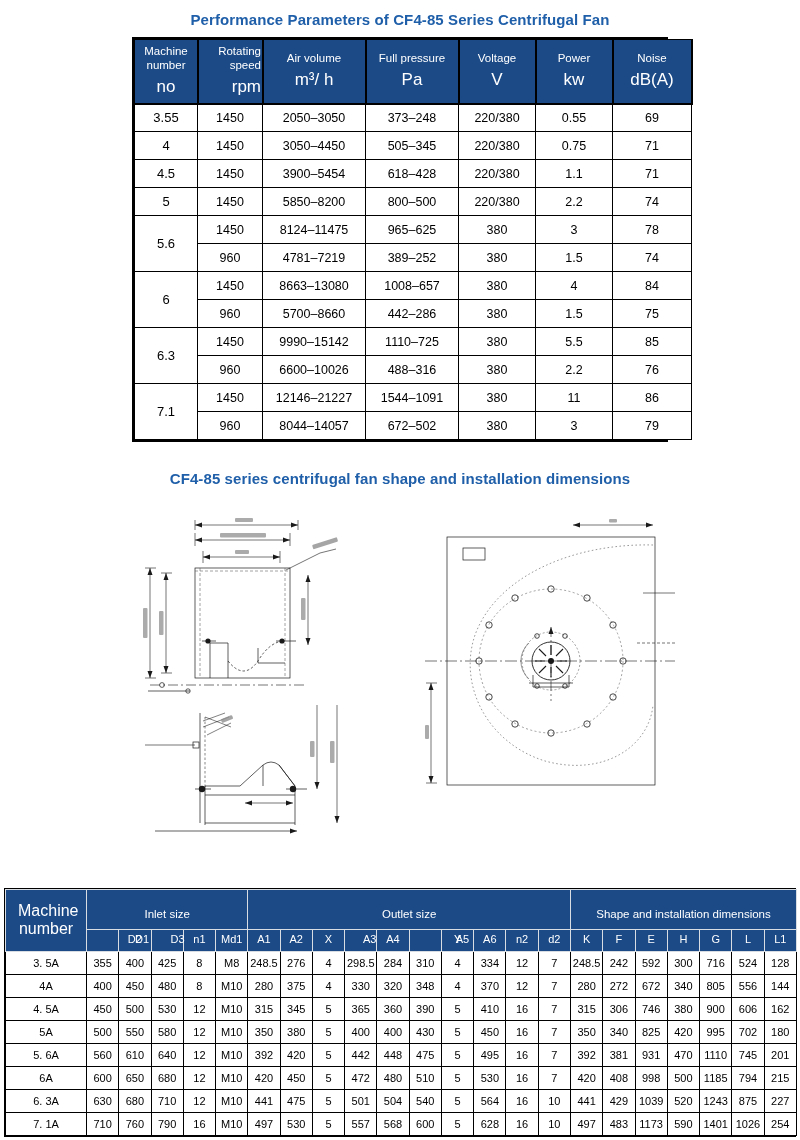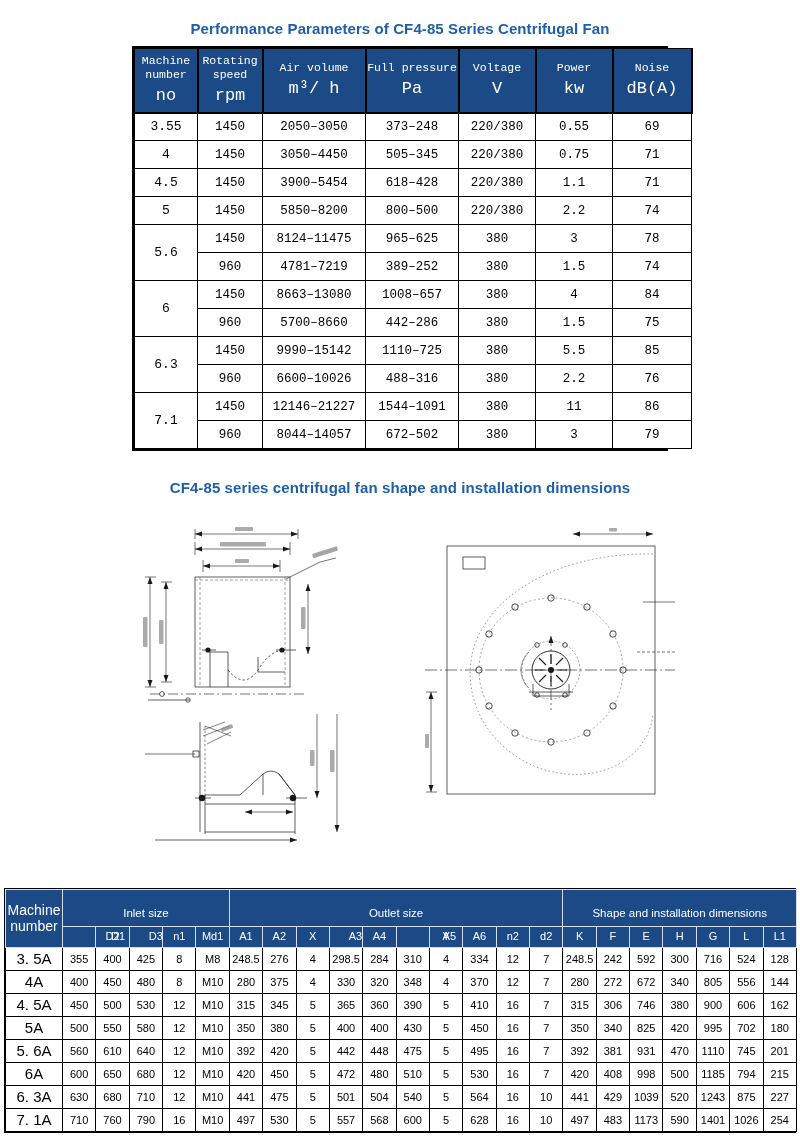--- a/index.html
+++ b/index.html
@@ -17,21 +17,21 @@
   }
 
   
   .section-title {
     text-align: center;
     color: #1F5FA9;
     font-size: 15px;
     font-weight: 600;
     letter-spacing: .1px;
   }
-  #title-performance { margin-top: 20px; }
+  #title-performance { margin-top: 11px; }
   #title-dimensions  { margin-top: 0px; }
 
   
   .t1-wrap {
     width: 536px;
     margin: 9px auto 0 auto;
   }
   table.grid {
     border-collapse: collapse;
     table-layout: fixed;
@@ -55,21 +55,21 @@
   }
   .t1 thead tr { }
   .t1 th .unit { display: block; margin-top: 5px; font-size: 17px; }
   .t1 td {
     font-size: 12.5px;
     height: 27px;
     padding: 0 2px;
     background: #fff;
   }
   .t1 td.mnum { font-size: 13px; }
-  .t1-outer { border: 2px solid #000; font-family: Liberation Mono, monospace; }
+  .t1-outer { border: 2px solid #000; }
 
   
   .drawings {
     position: relative;
     width: 800px;
     height: 345px;
     margin-top: 8px;
   }
   .drawings svg { display: block; }
   .dw { position: absolute; }
@@ -85,45 +85,45 @@
   .t2 th {
     background: #1B4A87;
     color: #fff;
     font-weight: normal;
     border: 1px solid #d8dde3;
     font-size: 11px;
     line-height: 1.15;
     padding: 3px 0 4px 0;
   }
   .t2 th.grouphdr { font-size: 11.5px; padding: 17px 0 6px 0; }
-  .t2 th.machine  { font-size: 14px; padding: 0; }
+  .t2 th.machine  { font-size: 16px; padding: 12px; }
   .t2 td {
     border: 1px solid #000;
     text-align: center;
     font-size: 11px;
     height: 22px;
     padding: 0;
     background: #fff;
     white-space: nowrap;
   }
-  .t2 td.mc { font-size: 15px; }
+  .t2 td.mc { font-size: 11px; }
   .t2-outer { border: 1px solid #000; }
 </style>
 </head>
 <body>
 
 <div class="section-title" id="title-performance">Performance Parameters of CF4-85 Series Centrifugal Fan</div>
 
 <div class="t1-wrap">
   <div class="t1-outer">
     <table class="grid t1" id="perf-table">
       <thead>
         <tr>
             <th style="width: 60px;"><span>Machine number</span><span class="unit">no</span></th>
-            <th style="width: 62px;"><span>Rotating speed</span><span class="unit">rpm</span></th>
+            <th style="width: 62px; text-align: right;"><span>Rotating speed</span><span class="unit">rpm</span></th>
             <th style="width: 100px;"><span>Air volume</span><span class="unit">m³/ h</span></th>
             <th style="width: 90px;"><span>Full pressure</span><span class="unit">Pa</span></th>
             <th style="width: 74px;"><span>Voltage</span><span class="unit">V</span></th>
             <th style="width: 74px;"><span>Power</span><span class="unit">kw</span></th>
             <th style="width: 76px;"><span>Noise</span><span class="unit">dB(A)</span></th>
           </tr>
       </thead>
       <tbody>
           <tr>
             <td class="mnum">3.55</td>

